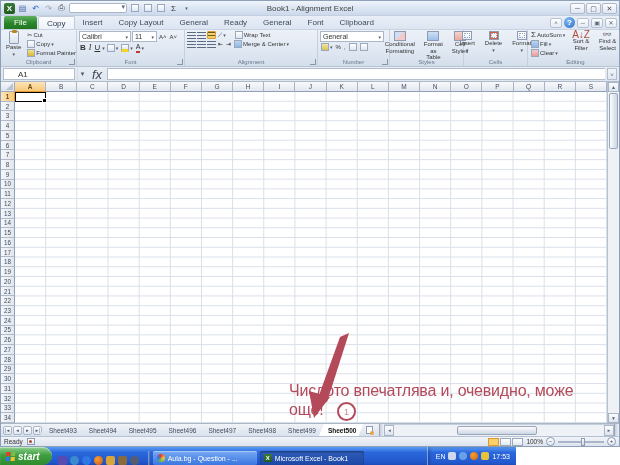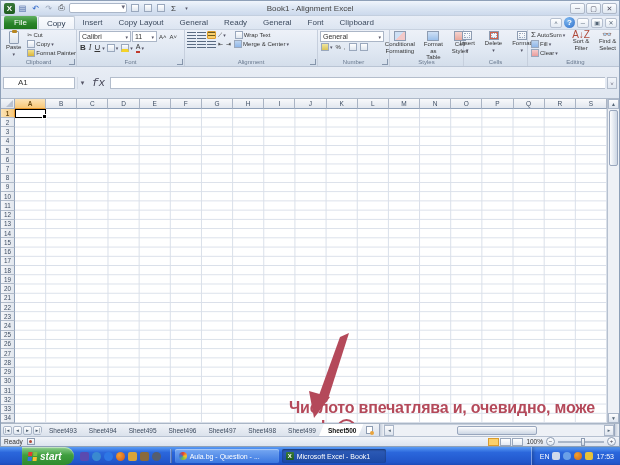--- a/index.html
+++ b/index.html
@@ -48,24 +48,24 @@
   .alignic { width:9px; height:8px; display:inline-block; background:repeating-linear-gradient(#5a6b82 0 1px, transparent 1px 3px); border:1px solid transparent; }
   .alignic.sel { background-color:#fbd06b; border:1px solid #d99b2e; border-radius:1px; background-image:repeating-linear-gradient(#6b5a20 0 1px, transparent 1px 3px); }
   .sigma { font-size:8px; color:#333; }
   .twoLine { white-space:pre-line; text-align:center; font-size:6px; line-height:6.5px; }
   .stylic { width:12px; height:10px; border:1px solid #8d9cb2; background:linear-gradient(135deg,#cfe0f5 50%,#f3c9c9 50%); }
   .cellic { width:10px; height:9px; border:1px solid #8d9cb2; background:
       linear-gradient(#fff,#e7edf5); position:relative; }
   .cellic::after{ content:""; position:absolute; inset:1px; border:1px dotted #9aa8bd; }
 
   
-  .fbar { height:32px; background:linear-gradient(#e8edf5,#dfe6f0); border-bottom:1px solid #aeb9c9; display:flex; align-items:center; padding:1px 2px; gap:2px; flex:none; }
+  .fbar { height:15px; background:linear-gradient(#e8edf5,#dfe6f0); border-bottom:1px solid #aeb9c9; display:flex; align-items:center; padding:1px 2px; gap:2px; flex:none; }
   .namebox { width:72px; height:12px; background:#fff; border:1px solid #b3bdcc; font-size:8px; padding-left:14px; display:flex; align-items:center; }
   .nb-caret { width:10px; height:12px; font-size:7px; color:#556; text-align:center; line-height:12px; border-left:1px solid #d4dbe6; }
-  .fx { font-style:italic; font-family:Liberation Mono, monospace; font-size:11px; color:#445; padding:0 3px; }
+  .fx { font-style:italic; font-family:Liberation Sans, sans-serif; font-size:13px; color:#445; padding:0 3px; }
   .finput { flex:1; height:12px; background:#fff; border:1px solid #b3bdcc; border-right:none; }
   .fbar-end { width:10px; height:12px; font-size:6px; color:#667; text-align:center; line-height:12px; background:linear-gradient(#f2f5fa,#e0e7f0); border:1px solid #b3bdcc; }
 
   
   .sheet { position:relative; flex:1; background:#fff; overflow:hidden; }
   .corner { position:absolute; left:0; top:0; width:14px; height:10px; background:linear-gradient(#f4f6f9,#dfe4ec); border-right:1px solid #9eaabf; border-bottom:1px solid #9eaabf; }
   .corner::after { content:""; position:absolute; right:1px; bottom:1px; border-left:7px solid transparent; border-bottom:7px solid #b9c2d0; }
   .colheads { position:absolute; left:14px; top:0; right:12px; height:10px; display:flex; }
   .colh { flex:1; font-size:6.5px; color:#3f4e63; text-align:center; line-height:10px; background:linear-gradient(#f8f9fb,#e2e7ef); border-right:1px solid #aab4c4; border-bottom:1px solid #8fa0b8; }
   .colh:first-child { background:linear-gradient(#fce4b8,#f8c878); border-bottom:1px solid #e8992f; color:#6b4a12; font-weight:bold; }
@@ -78,21 +78,21 @@
        linear-gradient(to bottom, transparent calc(100% - 1px), #d9dfe9 calc(100% - 1px));
      background-size: calc(100%/19) 100%, 100% calc(100%/34); }
   .selcell { position:absolute; left:0; top:0; width:calc(100%/19); height:calc(100%/34); border:1.5px solid #000; background:#fff; }
   .selcell::after { content:""; position:absolute; right:-2px; bottom:-2px; width:3px; height:3px; background:#000; border:1px solid #fff; }
   .vscroll { position:absolute; right:0; top:0; bottom:0; width:12px; background:#eef1f6; border-left:1px solid #b6c0cf; display:flex; flex-direction:column; }
   .vs-btn { height:10px; background:linear-gradient(#fdfdfe,#dde4ee); border:1px solid #aab6c8; font-size:5px; color:#567; text-align:center; line-height:9px; }
   .vs-thumb { margin:1px; height:56px; background:linear-gradient(90deg,#fdfdfe,#ccd6e4); border:1px solid #98a6bd; border-radius:2px; }
   .vs-space { flex:1; }
 
   
-  .anno-text { position:absolute; left:288px; top:299px; width:310px; font-size:16px; line-height:19px; color:#b4495a; letter-spacing:-0.2px; white-space:pre-line; z-index:5;font-weight:bold; }
+  .anno-text { position:absolute; left:288px; top:299px; width:310px; font-size:16px; line-height:19px; color:#b4495a; letter-spacing:-0.2px; white-space:pre-line; z-index:5; }
   .anno-circle { position:absolute; left:336px; top:320px; width:19px; height:19px; border:2.5px solid #b4495a; border-radius:50%; background:rgba(255,255,255,0.45); color:#c98b94; font-size:9px; display:flex; align-items:center; justify-content:center; z-index:6; }
   .anno-svg { position:absolute; left:0; top:0; width:620px; height:465px; pointer-events:none; z-index:4; }
 
   
   .tabbar { height:13px; background:linear-gradient(#eef2f7,#d9e1ec); border-top:1px solid #aab6c6; display:flex; align-items:stretch; flex:none; font-size:6.5px; }
   .nav { display:flex; align-items:center; gap:1px; padding:0 2px; }
   .nav span { width:9px; height:9px; border:1px solid #aab6c8; border-radius:2px; background:linear-gradient(#fff,#e0e7f1); font-size:4.5px; line-height:8px; text-align:center; color:#456; }
   .stabs { display:flex; align-items:stretch; }
   .stab { padding:1px 7px 0 9px; background:linear-gradient(#f0f3f8,#dbe2ec); clip-path:polygon(5px 0,100% 0,calc(100% - 5px) 100%,0 100%); margin-left:-4px; color:#3c4a5e; display:flex; align-items:center; }
   .stab.active { background:#fff; font-weight:bold; color:#111; z-index:2; }
@@ -112,21 +112,21 @@
   .status-right { margin-left:auto; display:flex; align-items:center; gap:3px; }
   .viewbtns { display:flex; gap:1px; }
   .vbtn { width:11px; height:8px; border:1px solid #9aa8bd; background:linear-gradient(#fff,#e3eaf3); }
   .vbtn.sel { background:#fbd06b; border-color:#d99b2e; }
   .zoomlbl { font-size:6.5px; }
   .zctl { width:9px; height:9px; border-radius:50%; border:1px solid #8d9cb2; background:linear-gradient(#fff,#e3eaf3); font-size:6px; line-height:7px; text-align:center; color:#445; }
   .ztrack { width:46px; height:2px; background:#aab6c8; position:relative; }
   .zthumb { position:absolute; left:50%; top:-3px; width:4px; height:8px; background:linear-gradient(#fdfdfe,#ccd6e4); border:1px solid #8d9cb2; }
 
   
-  .taskbar { position:absolute; left:0; bottom:0; width:620px; height:18px; background:linear-gradient(#5a9cf5,#2b67dc 30%,#2156cb 85%,#1c4bb8); display:flex; align-items:center; color:#fff;padding-left:22px; }
+  .taskbar { position:absolute; left:0; bottom:0; width:516px; height:18px; background:linear-gradient(#5a9cf5,#2b67dc 30%,#2156cb 85%,#1c4bb8); display:flex; align-items:flex-end; color:#fff; }
   .startbtn { height:18px; display:flex; align-items:center; gap:3px; padding:0 12px 0 6px; background:linear-gradient(#8fd08f,#3f9e3f 45%,#2e8b2e); border-radius:0 9px 9px 0; box-shadow:inset 0 1px 1px rgba(255,255,255,.5); font-weight:bold; font-style:italic; font-size:10px; }
   .flag { width:9px; height:9px; display:grid; grid-template-columns:1fr 1fr; gap:1px; transform:skewX(-6deg); }
   .flag i { display:block; } .flag i:nth-child(1){background:#e53c2e;} .flag i:nth-child(2){background:#7bc043;} .flag i:nth-child(3){background:#2e77e5;} .flag i:nth-child(4){background:#f5c02e;}
   .ql { display:flex; align-items:center; gap:3px; padding:0 6px; }
   .ql span { width:9px; height:9px; border-radius:2px; display:inline-block; }
   .tb-sep { width:2px; height:14px; background:rgba(255,255,255,.35); border-right:1px solid rgba(0,0,0,.25); margin:0 3px; }
   .twin { height:14px; width:104px; border-radius:2px; display:flex; align-items:center; gap:3px; padding:0 4px; font-size:7px; margin-right:3px; background:linear-gradient(#76a8f2,#3a77e0); box-shadow:inset 0 1px 1px rgba(255,255,255,.4); white-space:nowrap; overflow:hidden; }
   .twin.active { background:linear-gradient(#2e5cb8,#1c49a6); box-shadow:inset 0 1px 2px rgba(0,0,0,.4); }
   .twin .wic { width:8px; height:8px; flex:none; border-radius:2px; }
   .wic.browser { background:conic-gradient(#e53c2e,#f5c02e,#7bc043,#2e77e5,#e53c2e); border-radius:50%; }

